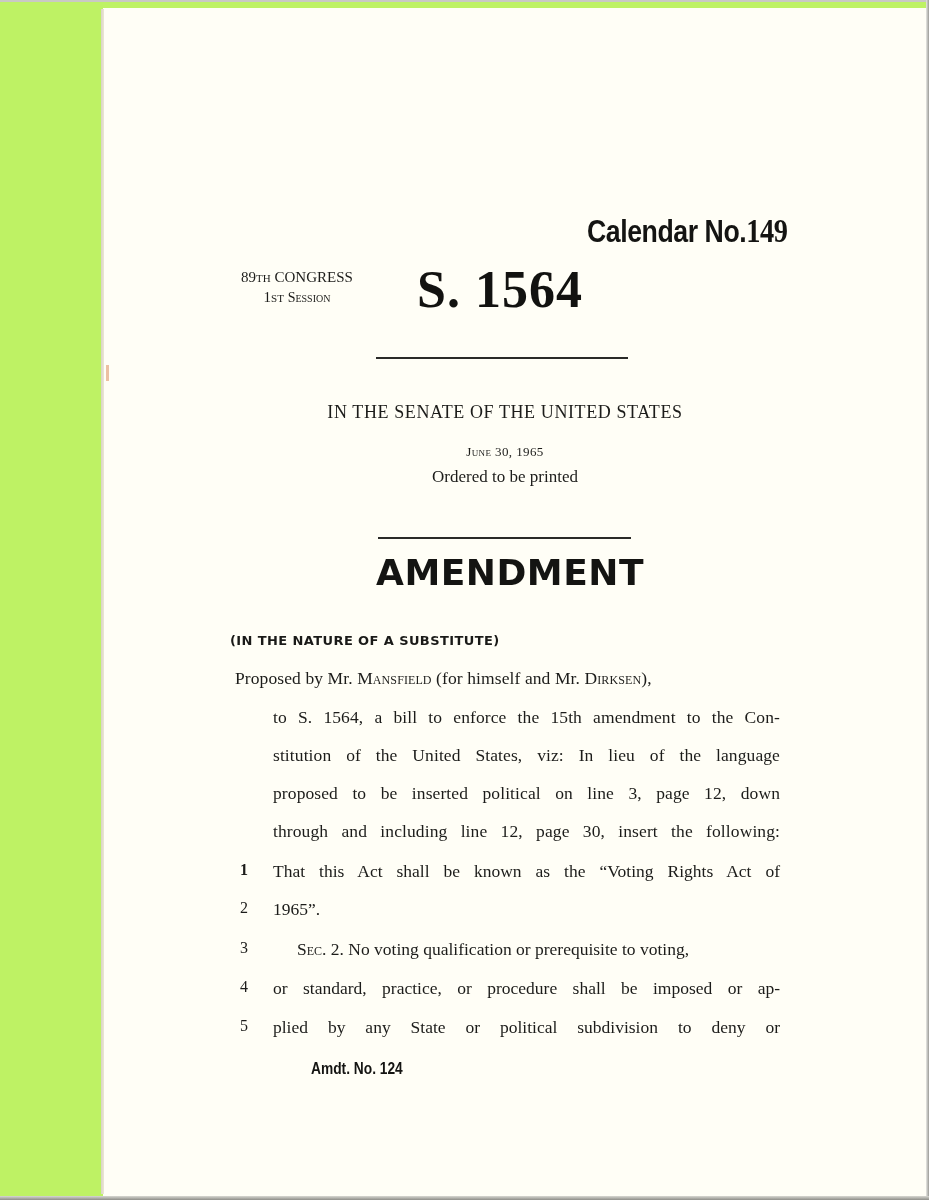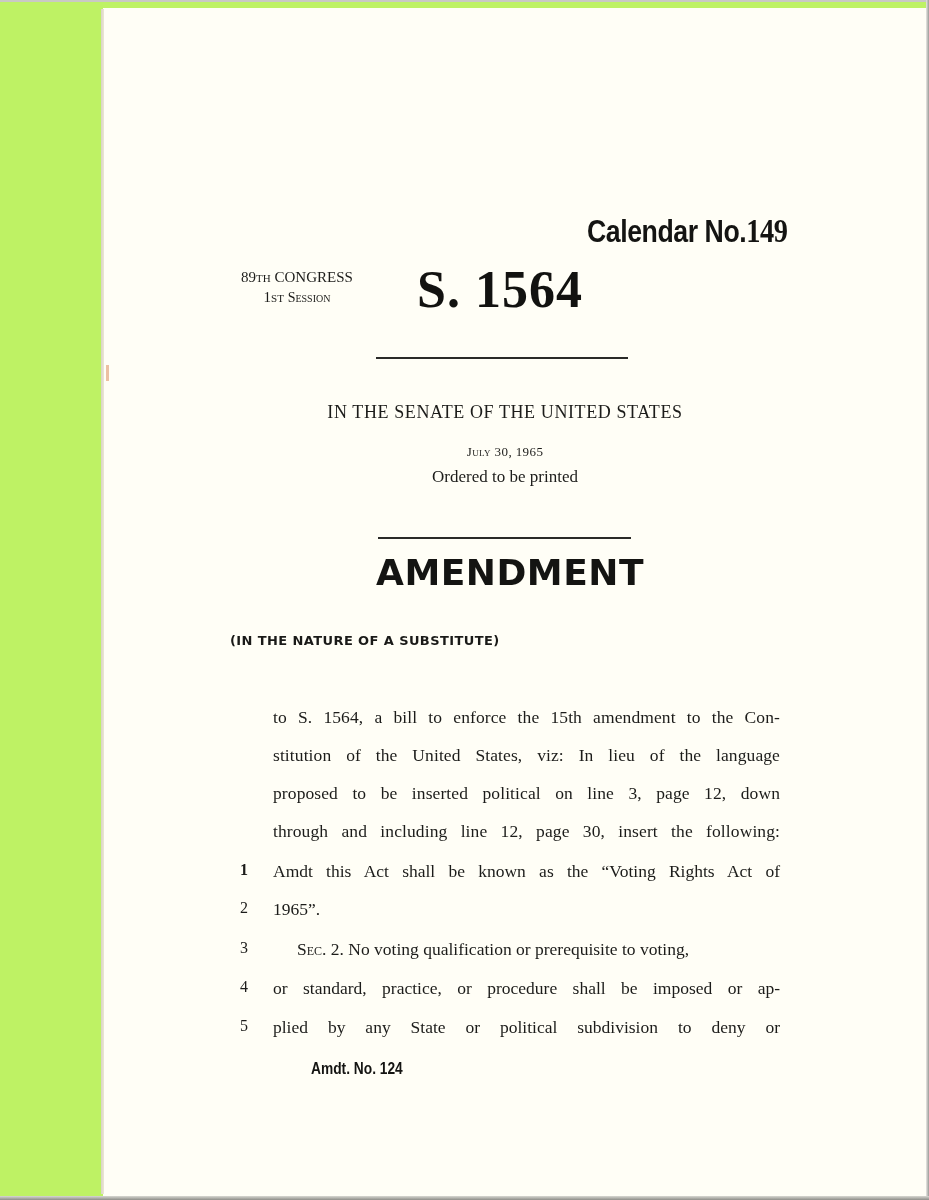--- a/index.html
+++ b/index.html
@@ -229,36 +229,39 @@
       <span>1</span><span class="sc" style="text-transform:uppercase;font-size:11px;">st</span>
       <span class="sc">Session</span>
     </div>
   </div>
 
   <div class="bill-number">S. 1564</div>
 
   <div class="rule" style="left:376px;top:357px;width:252px;"></div>
 
   <div class="senate serif">IN THE SENATE OF THE UNITED STATES</div>
-  <div class="date serif">July 30, 1965</div>
+  <div class="date serif">June 30, 1965</div>
   <div class="ordered serif">Ordered to be printed</div>
 
   <div class="rule" style="left:378px;top:537px;width:253px;"></div>
 
   <div class="amendment-title">AMENDMENT</div>
   <div class="subtitle">(IN THE NATURE OF A SUBSTITUTE)</div>
 
+  <div class="prop-line serif" style="left:235px;top:668px;">
+    <span>Proposed by Mr. </span><span class="sc">Mansfield</span><span> (for himself and Mr. </span><span class="sc">Dirksen</span><span>),</span>
+  </div>
   <div class="prop-line serif justify" style="left:273px;top:707px;width:507px;">to S. 1564, a bill to enforce the 15th amendment to the Con-</div>
   <div class="prop-line serif justify" style="left:273px;top:745px;width:507px;">stitution of the United States, viz: In lieu of the language</div>
   <div class="prop-line serif justify" style="left:273px;top:783px;width:507px;">proposed to be inserted political on line 3, page 12, down</div>
   <div class="prop-line serif justify" style="left:273px;top:821px;width:507px;">through and including line 12, page 30, insert the following:</div>
 
   <div class="numbered-line serif" style="top:861px;">
     <span class="line-num" style="font-weight:bold;">1</span>
-    <span class="line-text justify">Amdt this Act shall be known as the “Voting Rights Act of</span>
+    <span class="line-text justify">That this Act shall be known as the “Voting Rights Act of</span>
   </div>
   <div class="numbered-line serif" style="top:899px;">
     <span class="line-num">2</span>
     <span class="line-text">1965”.</span>
   </div>
   <div class="numbered-line serif" style="top:939px;">
     <span class="line-num">3</span>
     <span class="line-text" style="left:57px;width:483px;"><span class="sc">Sec.</span><span> 2. No voting qualification or prerequisite to voting,</span></span>
   </div>
   <div class="numbered-line serif" style="top:978px;">

